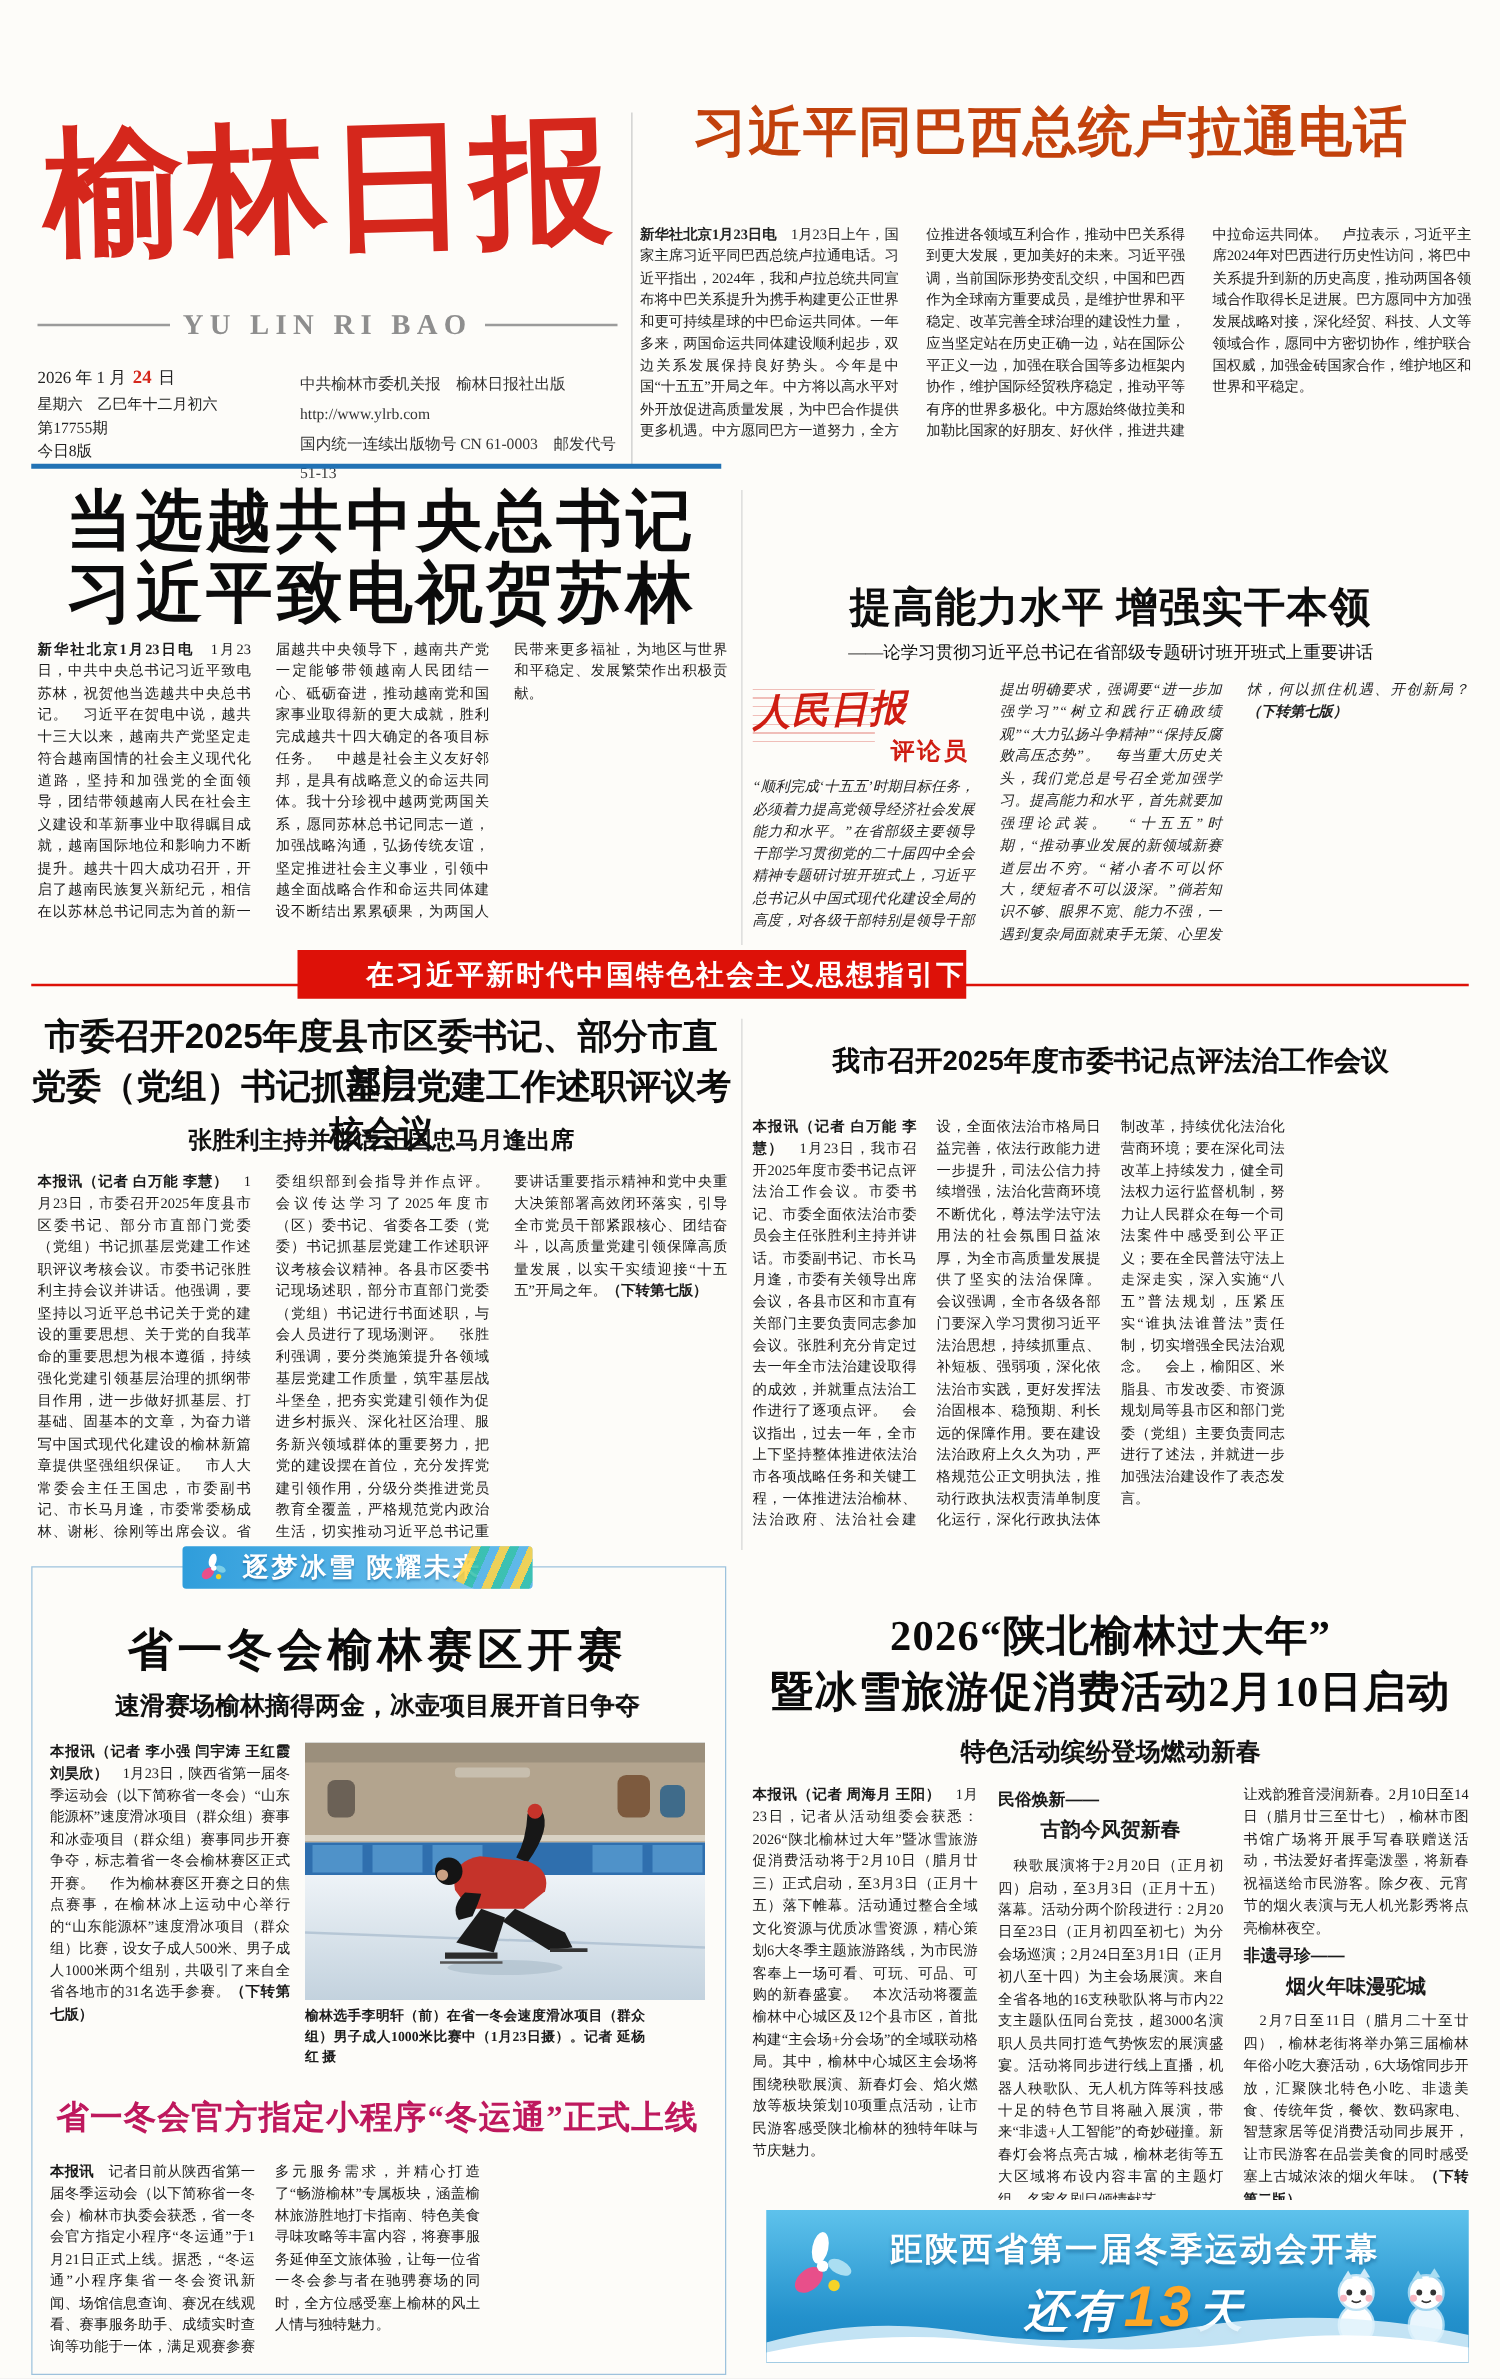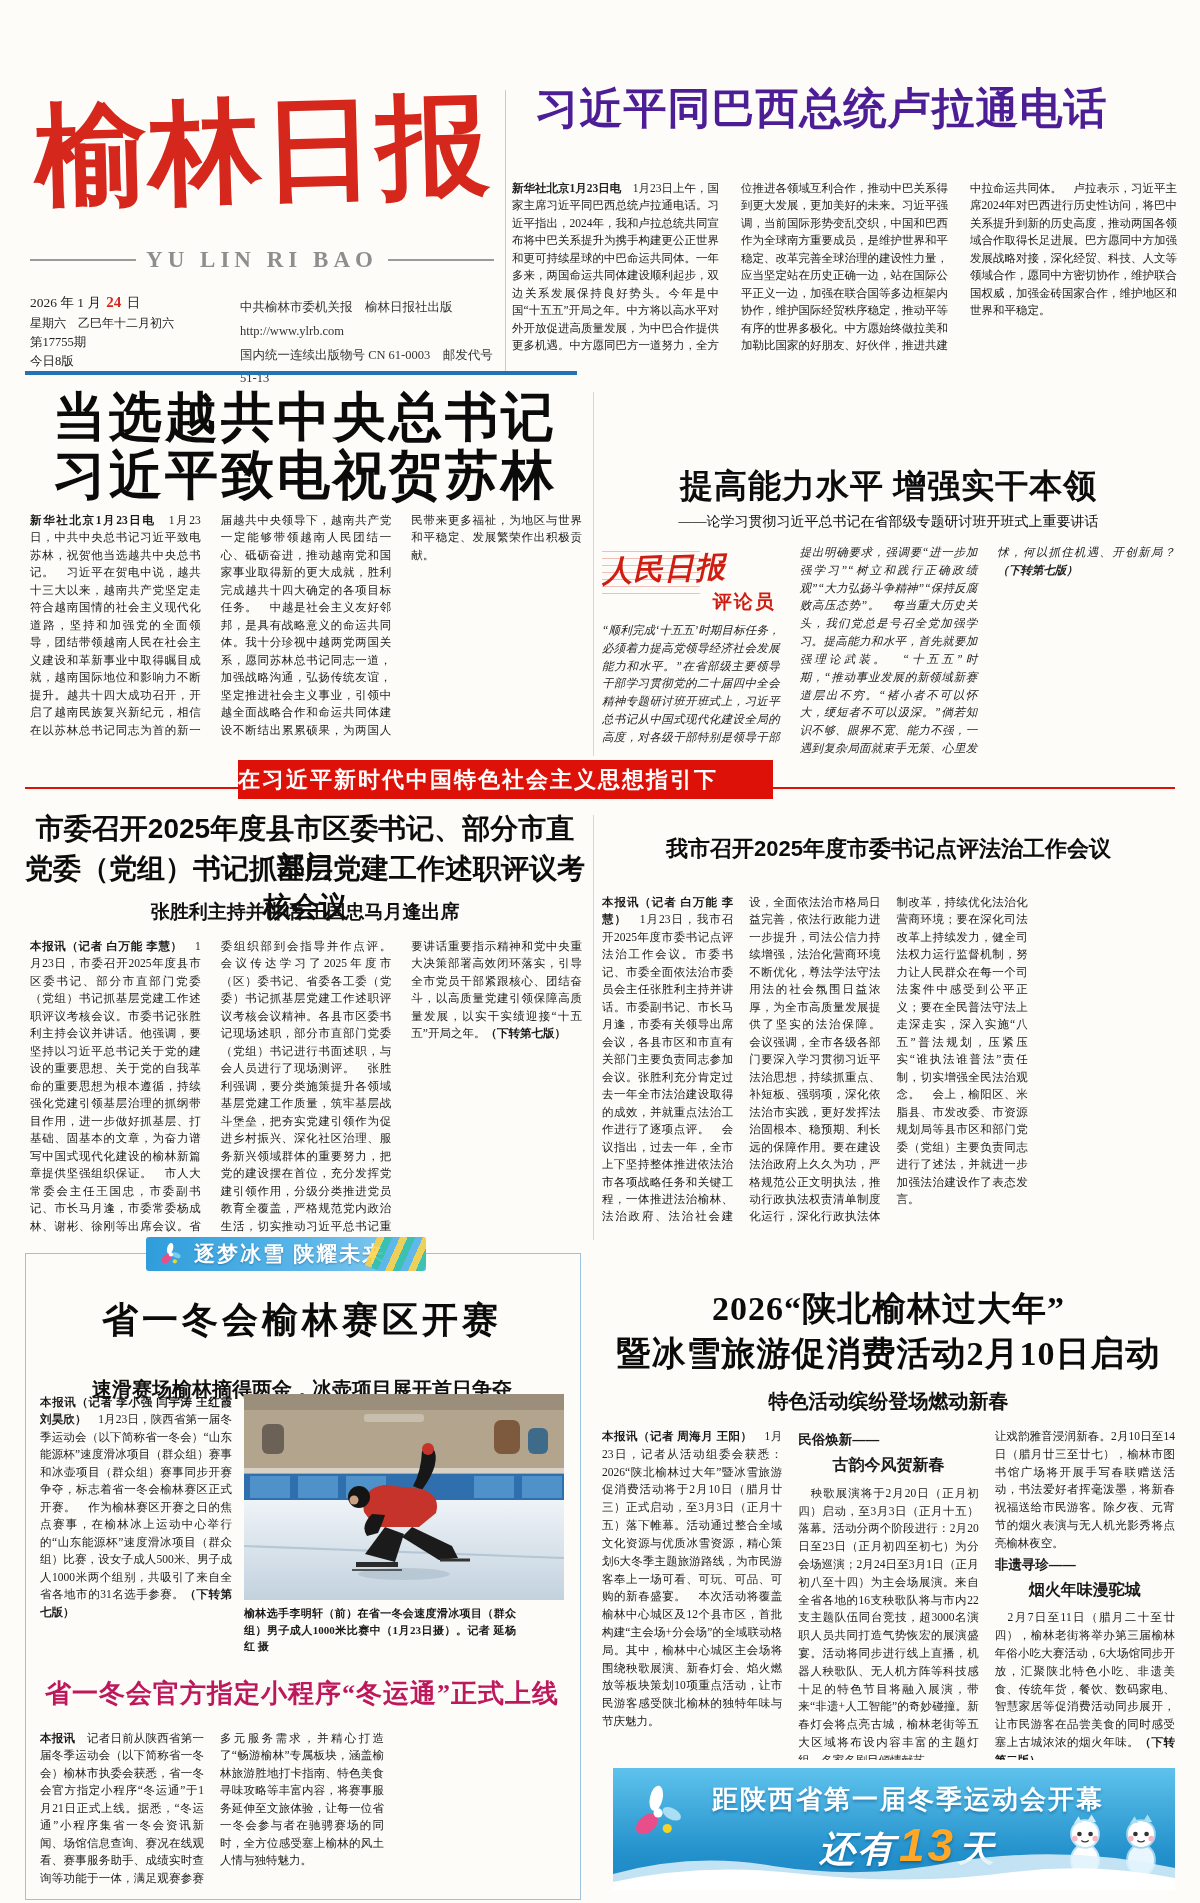--- a/index.html
+++ b/index.html
@@ -20,21 +20,21 @@
   .dateblock{left:30px;top:291px;width:200px;font-size:13.5px;line-height:1.55;color:#222;}
   .date-day{color:#d5271c;font-weight:bold;font-size:15px;padding:0 2px;}
   .date-l2{font-size:12px;}
   .date-l3{font-size:12.5px;display:flex;justify-content:space-between;width:175px;flex-direction:column;}
   .pubblock{left:240px;top:296px;width:258px;font-size:12.5px;line-height:1.9;color:#333;}
 
   .vrule{width:1px;background:#c9c9c9;}
   .blue-rule{left:25px;top:371px;width:552px;height:4px;background:#2272b4;}
 
   
-  .lula-head{left:489px;top:84px;width:665px;font-size:43px;font-weight:900;letter-spacing:1px;color:#4c1d95;line-height:1.15;}
+  .lula-head{left:508px;top:84px;width:665px;font-size:43px;font-weight:900;letter-spacing:1px;color:#c2410c;line-height:1.15;font-family:Liberation Mono, monospace;}
   .lula-body{left:512px;top:180px;width:665px;height:192px;column-count:3;column-gap:22px;column-fill:auto;
              font-size:11.5px;line-height:1.52;overflow:hidden;color:#222;}
   .wire{font-weight:bold;}
 
   
   .sulin-head{left:25px;top:388px;width:560px;font-size:53px;font-weight:900;line-height:1.1;letter-spacing:3px;color:#0b0b0b;}
   .sulin-body{left:30px;top:512px;width:552px;height:244px;column-count:3;column-gap:20px;column-fill:auto;
               font-size:11.5px;line-height:1.52;overflow:hidden;}
 
   
@@ -46,21 +46,21 @@
              background:repeating-linear-gradient(0deg,rgba(207,29,18,.28) 0 1px,transparent 1px 7px);
              background-size:55% 46px;background-repeat:no-repeat;background-position:0 2px;}
   .rmrb-title{font-size:30px;font-weight:bold;font-style:italic;color:#cf1d12;letter-spacing:1px;
               transform:rotate(-2deg);display:inline-block;}
   .rmrb-sub{position:absolute;right:4px;bottom:0;font-size:19px;font-weight:bold;color:#cf1d12;font-style:normal;letter-spacing:2px;}
   .jump{font-weight:bold;}
 
   
   .red-line{left:25px;top:787px;width:1150px;height:2px;background:#dd1108;}
   .red-banner{left:238px;top:760px;width:535px;height:39px;background:#dd1108;color:#fff;
-              font-size:22px;font-weight:bold;letter-spacing:2px;line-height:39px;text-align:left;}
+              font-size:22px;font-weight:bold;letter-spacing:2px;line-height:39px;text-align:right;}
 
   
   .dj-h1{left:25px;top:810px;width:560px;font-size:28px;font-weight:900;color:#0c0c0c;}
   .dj-h2{left:25px;top:850px;width:560px;font-size:28px;font-weight:900;color:#0c0c0c;}
   .dj-sub{left:25px;top:899px;width:560px;font-size:19px;font-weight:bold;color:#111;}
   .dj-body{left:30px;top:938px;width:552px;height:300px;column-count:3;column-gap:20px;column-fill:auto;
            font-size:11.5px;line-height:1.52;overflow:hidden;}
 
   
   .fz-head{left:602px;top:834px;width:573px;font-size:22px;font-weight:900;color:#0c0c0c;}
@@ -69,21 +69,21 @@
 
   
   .sports-box{left:25px;top:1253px;width:554px;height:645px;border:1px solid #9dc2dd;background:#fdfcf9;}
   .sports-banner{left:146px;top:1237px;width:280px;height:34px;display:flex;align-items:center;gap:8px;
                  padding-left:10px;box-sizing:border-box;border-radius:3px;overflow:hidden;
                  background:linear-gradient(95deg,#2f9ddb 0%,#58b5e8 55%,#8ecdf0 100%);}
   .sports-banner-label{color:#fff;font-size:21px;font-weight:bold;letter-spacing:2px;text-shadow:0 1px 2px rgba(0,60,110,.4);}
   .sports-banner-stripes{position:absolute;right:-6px;bottom:-8px;width:58px;height:58px;transform:rotate(24deg);
         background:repeating-linear-gradient(90deg,#ffd23f 0 7px,#2fbfa8 7px 14px,#58b5e8 14px 21px);opacity:.85;}
   .sports-head{left:40px;top:1296px;width:524px;font-size:36px;font-weight:bold;letter-spacing:4px;color:#0b0b0b;}
-  .sports-sub{left:40px;top:1351px;width:524px;font-size:20px;font-weight:bold;color:#111;margin-top:25px;}
+  .sports-sub{left:40px;top:1351px;width:524px;font-size:20px;font-weight:bold;color:#111;}
   .sports-flex{left:40px;top:1394px;width:524px;display:flex;gap:12px;}
   .sports-col1{width:192px;height:268px;overflow:hidden;font-size:11.5px;line-height:1.52;}
   .photo-col{width:272px;}
   .photo{position:relative;width:320px;height:206px;overflow:hidden;background:#cdd9e4;}
   .caption{margin-top:5px;font-size:11px;font-weight:bold;line-height:1.5;text-align:justify;}
   .sports-head2{left:40px;top:1676px;width:524px;font-size:26px;font-weight:bold;letter-spacing:1px;color:#be185d;}
   .sports-body2{left:40px;top:1730px;width:524px;height:160px;column-count:3;column-gap:16px;column-fill:auto;
                 font-size:11.5px;line-height:1.52;overflow:hidden;}
 
   

